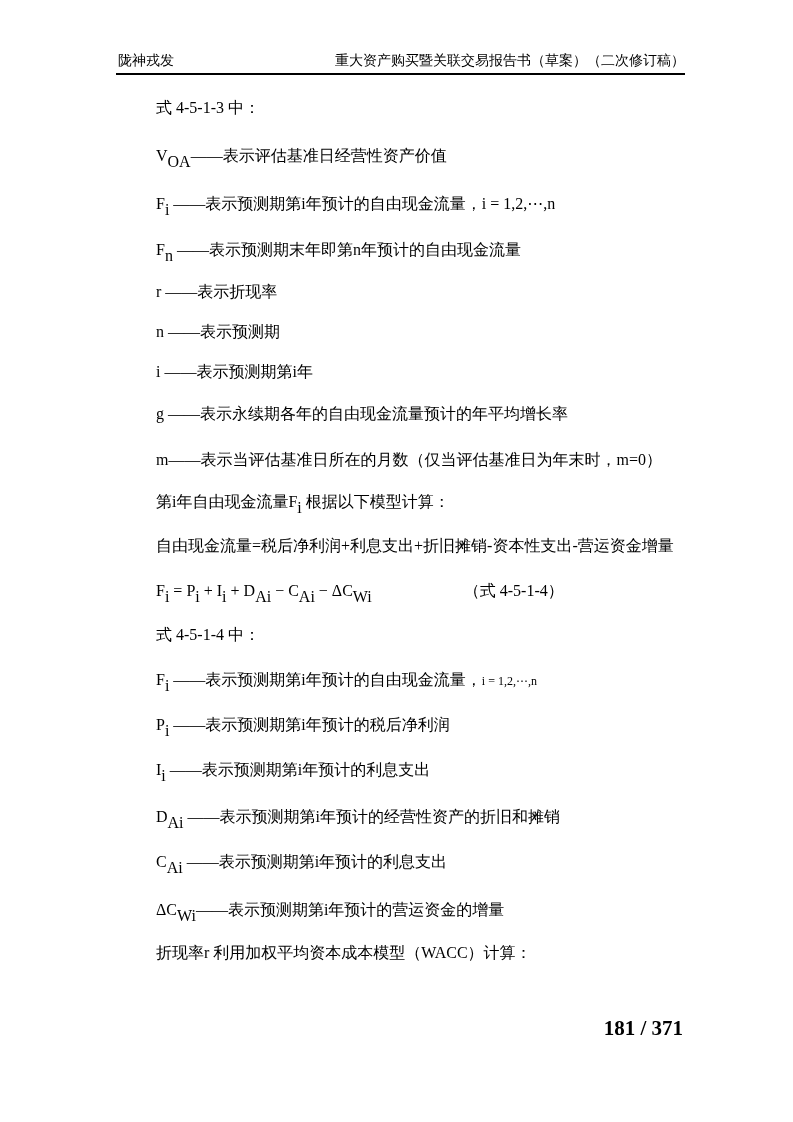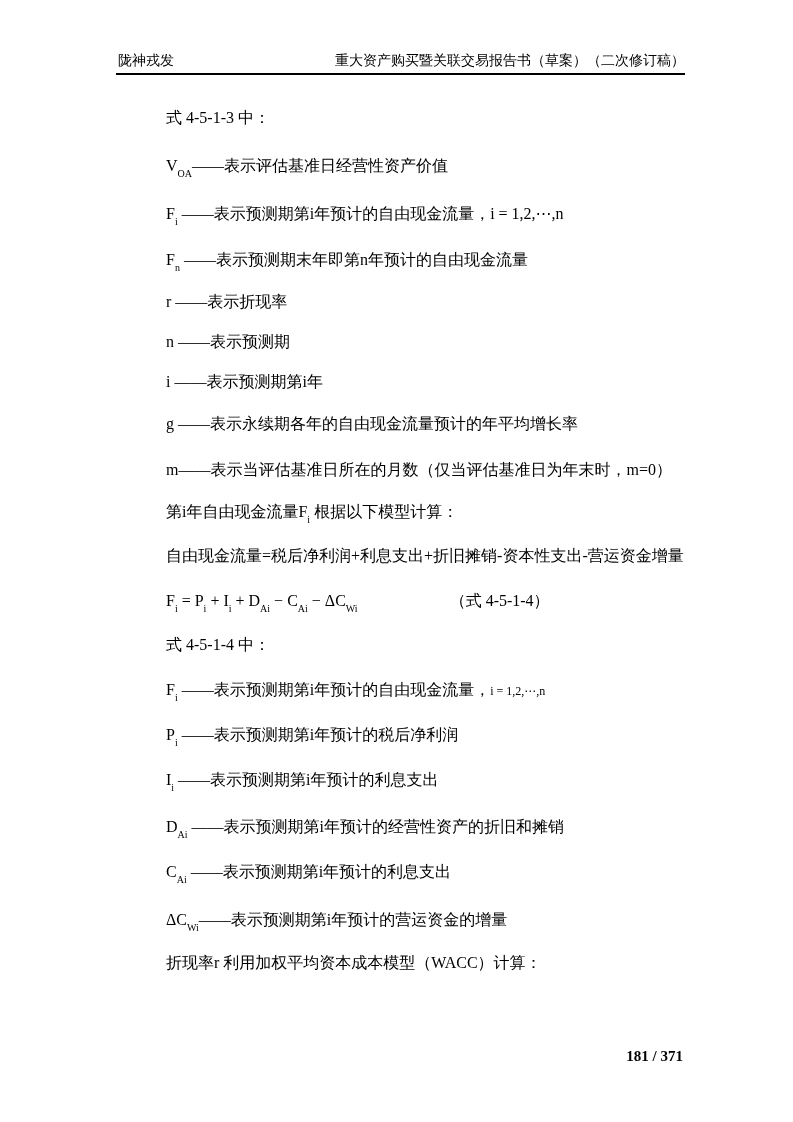--- a/index.html
+++ b/index.html
@@ -35,46 +35,45 @@
     position: absolute;
     left: 116px;
     right: 108px;
     top: 73px;
     height: 2px;
     background: #000000;
   }
   .line {
     position: absolute;
     left: 152px;
-    margin: 14px;
+    margin: 4px;
     font-size: 16px;
     line-height: 22px;
     white-space: nowrap;
   }
   .line sub {
-    font-size: 10px;
+    font-size: 16px;
     line-height: 0;
     position: relative;
     bottom: -2px;
   }
   .eq-label {
     margin-left: 92px;
   }
   .small {
     font-size: 12px;
     text-align: center;
   }
   .footer-pagenum {
     position: absolute;
     right: 110px;
     top: 1016px;
-    font-size: 15px;
+    font-size: 21px;
     font-weight: bold;
     white-space: nowrap;
-    margin-top: 32px;
   }
 </style>
 </head>
 <body>
 
 <div class="page">
 
   <header>
     <span class="header-left">陇神戎发</span>
     <span class="header-right">重大资产购买暨关联交易报告书（草案）（二次修订稿）</span>

